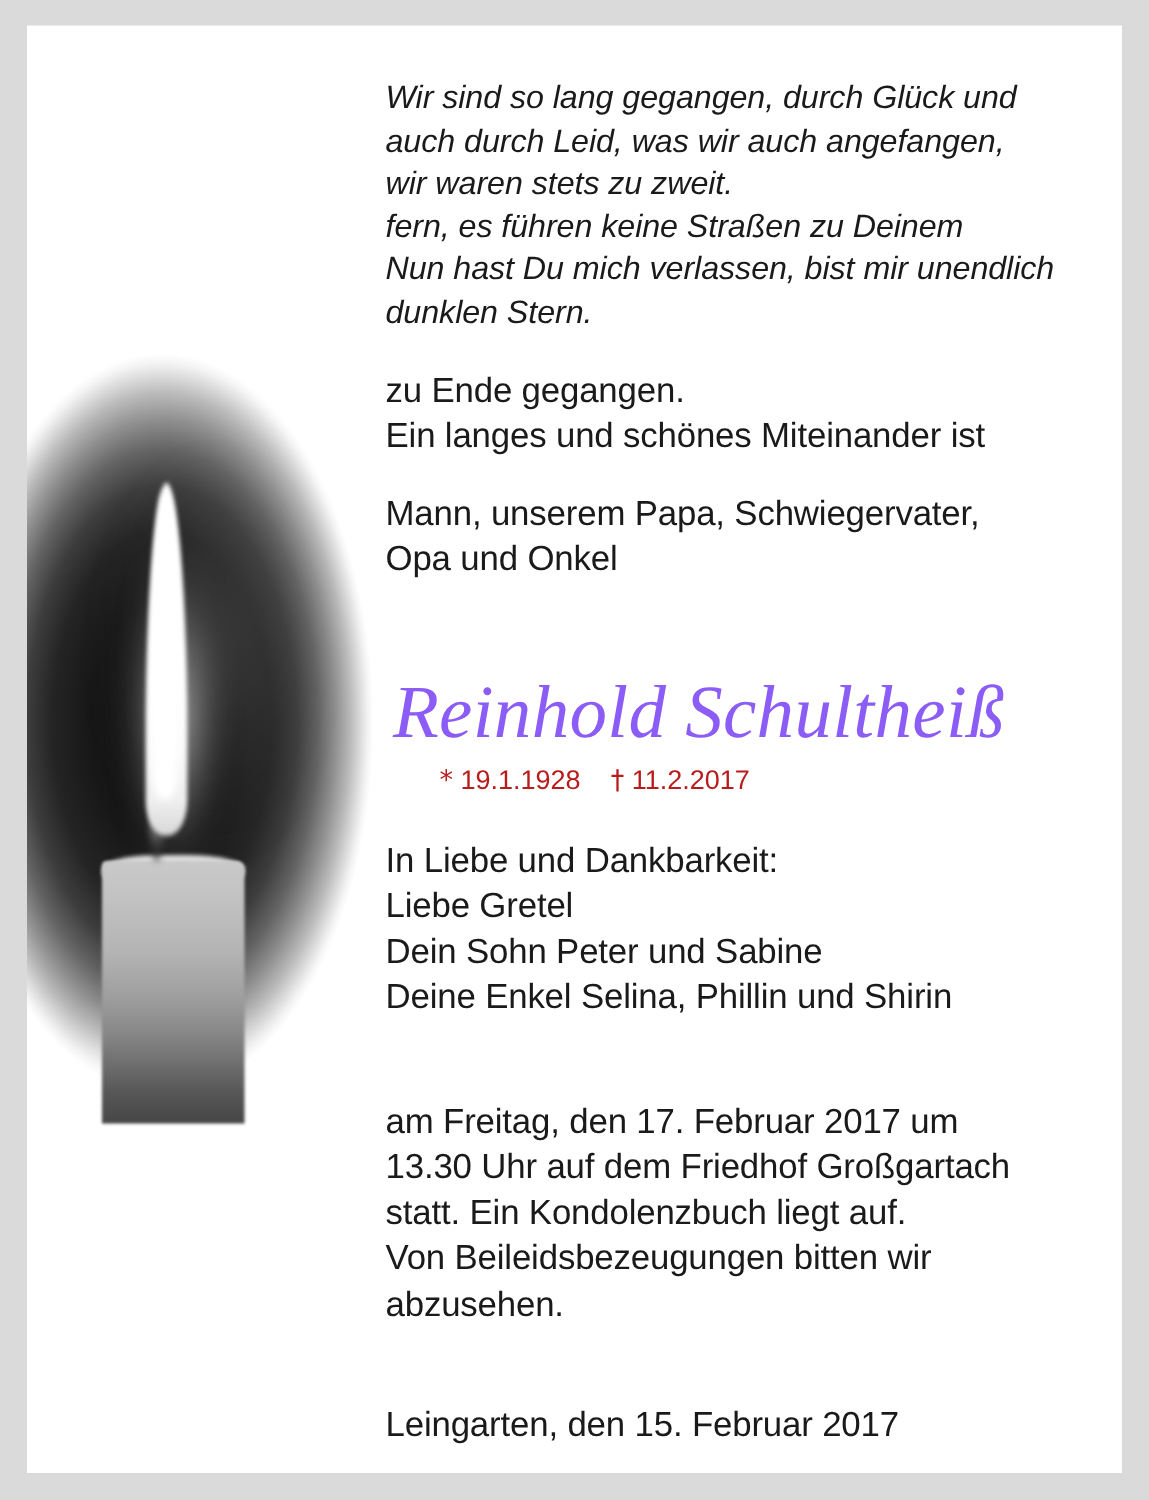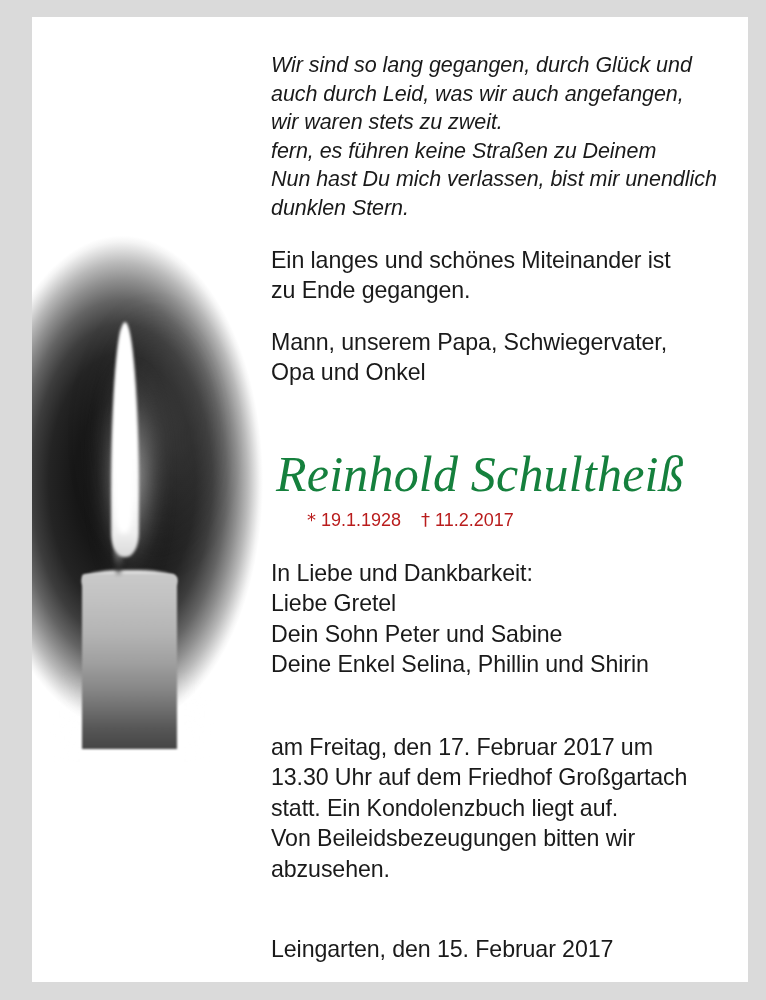--- a/index.html
+++ b/index.html
@@ -15,21 +15,21 @@
     font-family: "Liberation Sans", sans-serif;
   }
 
   
   .notice-frame {
     position: relative;
     width: 766px;
     height: 1000px;
     box-sizing: border-box;
     background: #dadada;
-    padding: 17px 18px 18px 32px;
+    padding: 17px 18px 18px 18px;
   }
   .notice-page {
     position: relative;
     width: 100%;
     height: 100%;
     background: #ffffff;
     overflow: hidden;
   }
 
   
@@ -215,21 +215,21 @@
 
   .deceased-name {
     position: absolute;
     left: 5px;
     top: 430px;
     width: 480px;
     font-family: "Liberation Serif", serif;
     font-style: italic;
     font-size: 50px;
     line-height: 54px;
-    color: #15803d;
+    color: #8b5cf6;
     letter-spacing: 0.2px;
     white-space: pre;
   }
   .deceased-dates {
     position: absolute;
     left: 0px;
     top: 488px;
     font-size: 18px;
     line-height: 30px;
     color: #b91c1c;
@@ -267,22 +267,22 @@
       <div class="poem">
         <span class="stanza-line">Wir sind so lang gegangen, durch Glück und</span>
         <span class="stanza-line">auch durch Leid, was wir auch angefangen,</span>
         <span class="stanza-line">wir waren stets zu zweit.</span>
         <span class="stanza-line">fern, es führen keine Straßen zu Deinem</span>
         <span class="stanza-line">Nun hast Du mich verlassen, bist mir unendlich</span>
         <span class="stanza-line">dunklen Stern.</span>
       </div>
 
       <div class="para para-farewell-a">
+        <span class="ln">zu Ende gegangen.</span>
         <span class="ln">Ein langes und schönes Miteinander ist</span>
-        <span class="ln">zu Ende gegangen.</span>
       </div>
 
       <div class="para para-farewell-b">
         <span class="ln">Mann, unserem Papa, Schwiegervater,</span>
         <span class="ln">Opa und Onkel</span>
       </div>
 
       <div class="deceased-name">Reinhold Schultheiß</div>
 
       <div class="deceased-dates"><span class="sym">*</span> <span>19.1.1928</span><span class="date-sep"></span><span class="sym">†</span> <span>11.2.2017</span></div>

